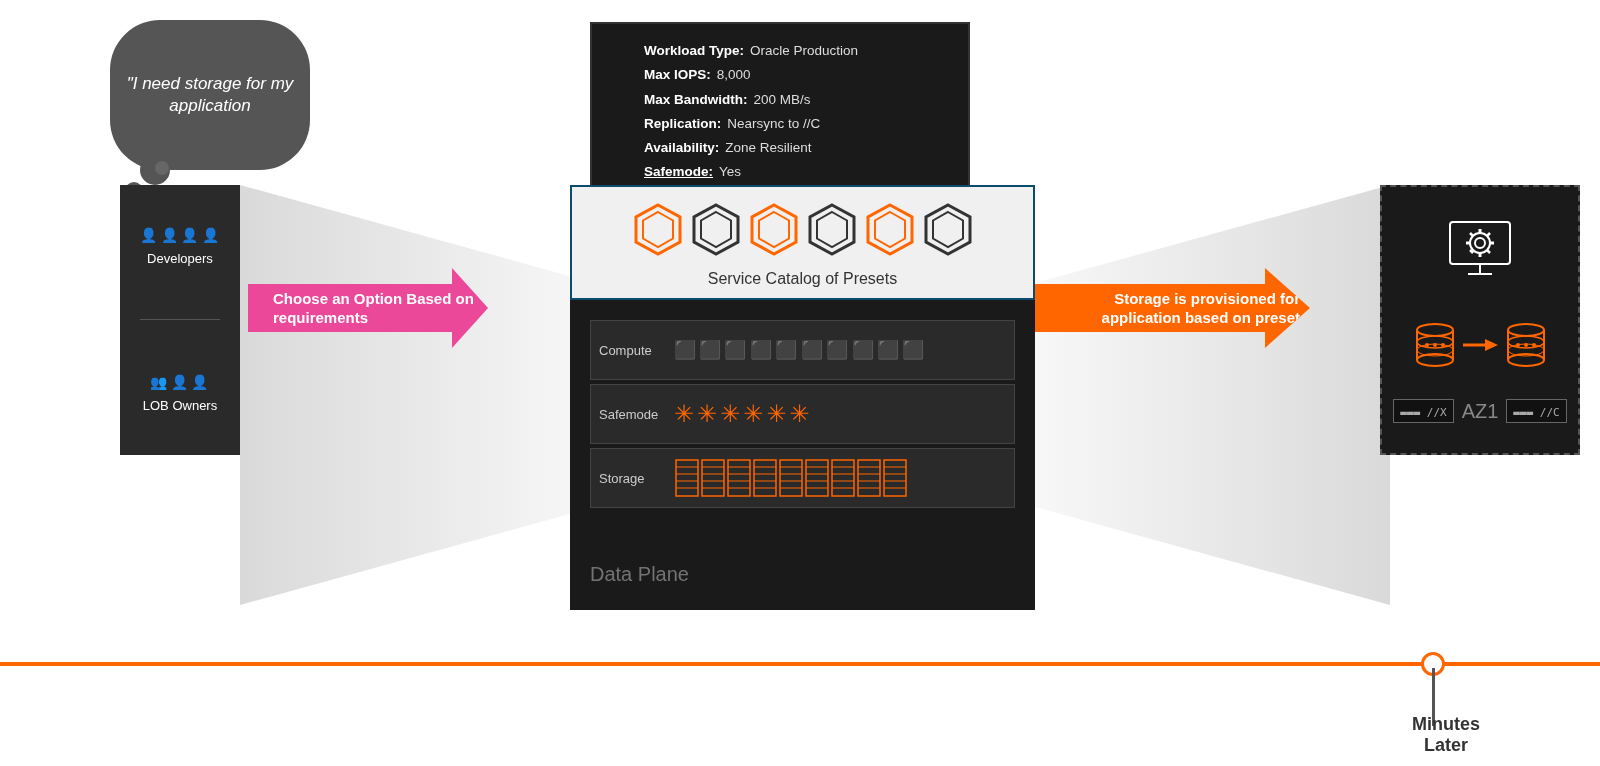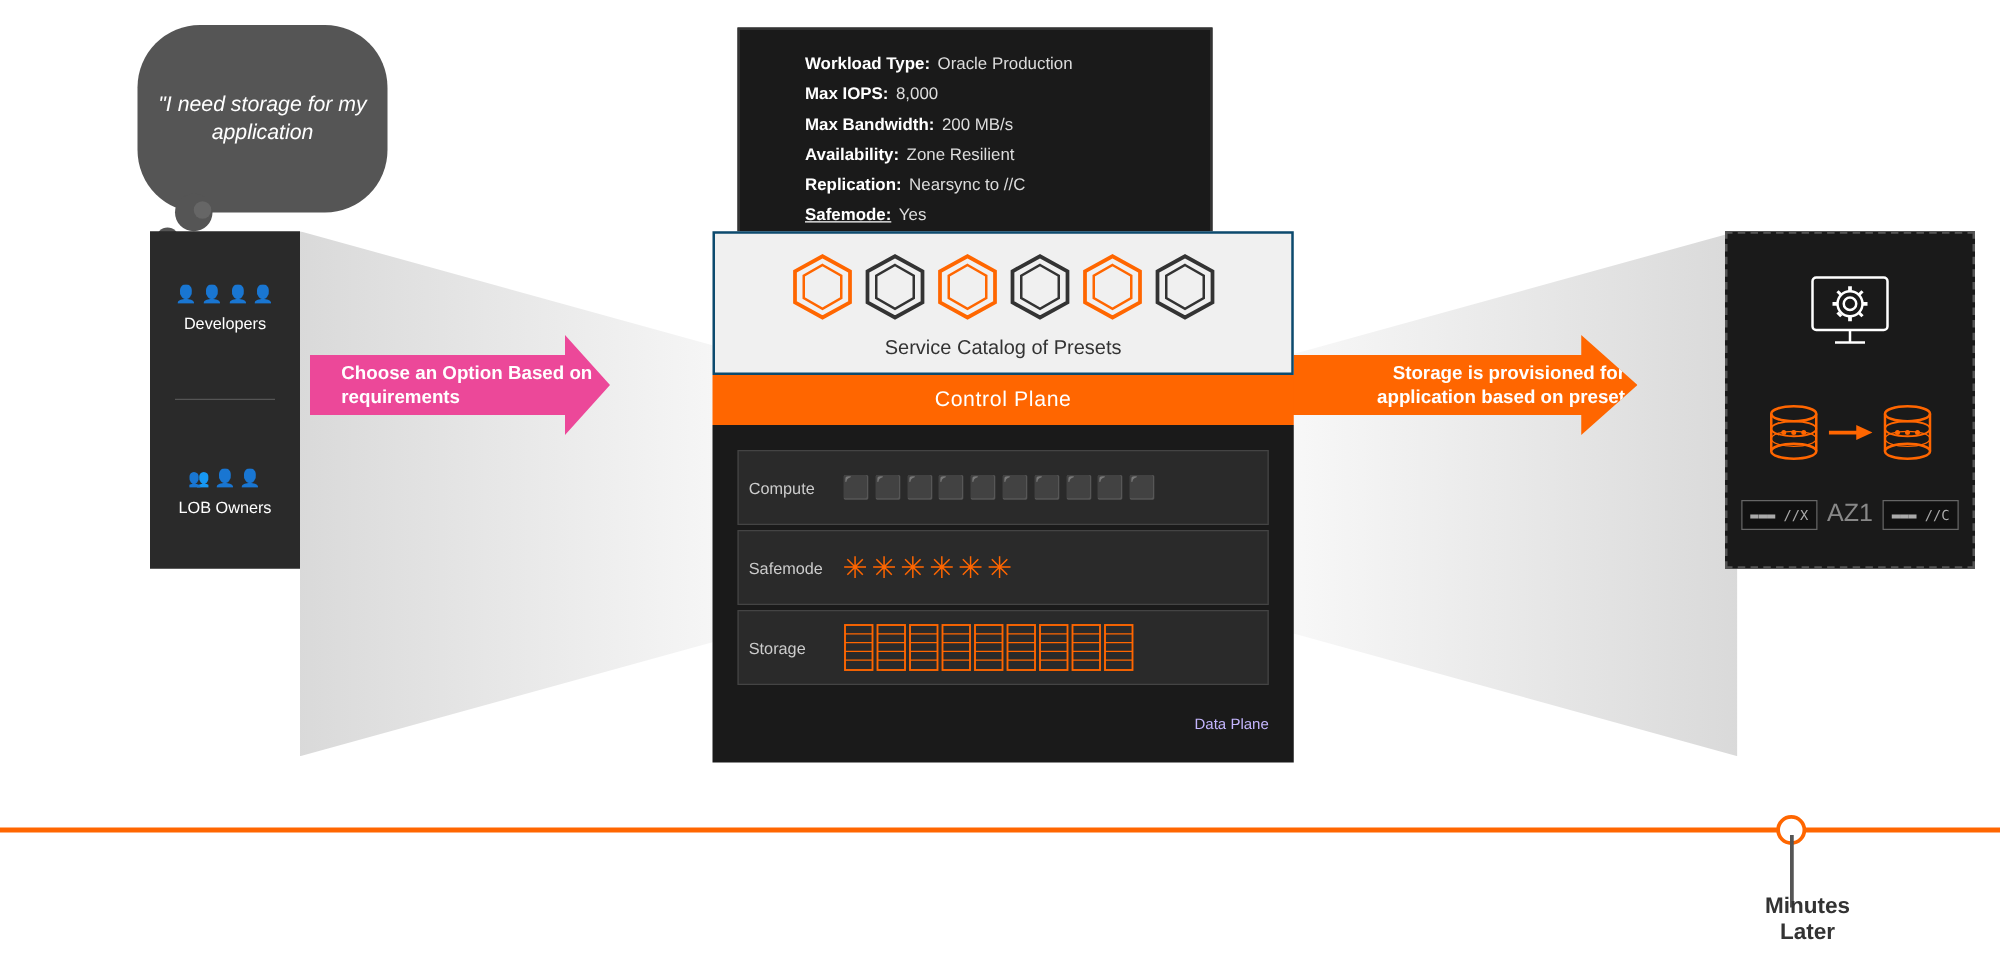--- a/index.html
+++ b/index.html
@@ -306,23 +306,23 @@
     }
     .compute-chip {
       color: #ff6600;
       font-size: 18px;
     }
     .network-flake {
       color: #ff6600;
       font-size: 24px;
     }
     .data-plane-label {
-      color: #c4b5fd;
-      text-align: right;
-      font-size: 12px;
+      color: #737373;
+      text-align: left;
+      font-size: 20px;
       padding: 8px 0 4px;
     }
 
     
     .right-panel {
       position: absolute;
       right: 20px;
       top: 185px;
       width: 200px;
       height: 270px;
@@ -403,26 +403,26 @@
   </div>
   <div class="info-row">
     <span class="info-label">Max IOPS:</span>
     <span class="info-value">8,000</span>
   </div>
   <div class="info-row">
     <span class="info-label">Max Bandwidth:</span>
     <span class="info-value">200 MB/s</span>
   </div>
   <div class="info-row">
+    <span class="info-label">Replication:</span>
+    <span class="info-value">Nearsync to //C</span>
+  </div>
+  <div class="info-row">
     <span class="info-label">Availability:</span>
     <span class="info-value">Zone Resilient</span>
-  </div>
-  <div class="info-row">
-    <span class="info-label">Replication:</span>
-    <span class="info-value">Nearsync to //C</span>
   </div>
   <div class="info-row">
     <span class="info-label info-underline">Safemode:</span>
     <span class="info-value">Yes</span>
   </div>
 </div>
 
 <div class="left-panel">
   <div class="left-panel-section">
     <div class="person-icons">
@@ -502,23 +502,20 @@
       <div class="hex hex-black">
         <svg viewBox="0 0 50 55" xmlns="http://www.w3.org/2000/svg">
           <polygon points="25,3 47,15 47,40 25,52 3,40 3,15" fill="none" stroke="#333" stroke-width="3"></polygon>
           <polygon points="25,10 40,18.5 40,36.5 25,45 10,36.5 10,18.5" fill="none" stroke="#333" stroke-width="2"></polygon>
         </svg>
       </div>
     </div>
     <span class="catalog-label">Service Catalog of Presets</span>
   </div>
 
-  <div class="control-plane">
-    <span>Control Plane</span>
-  </div>
 
   <div class="data-plane-wrapper">
     <div class="data-plane-content">
 
       <div class="dp-row">
         <span class="dp-row-label">Compute</span>
         <div class="dp-row-icons">
           <span class="compute-chip">⬛</span>
           <span class="compute-chip">⬛</span>
           <span class="compute-chip">⬛</span>

